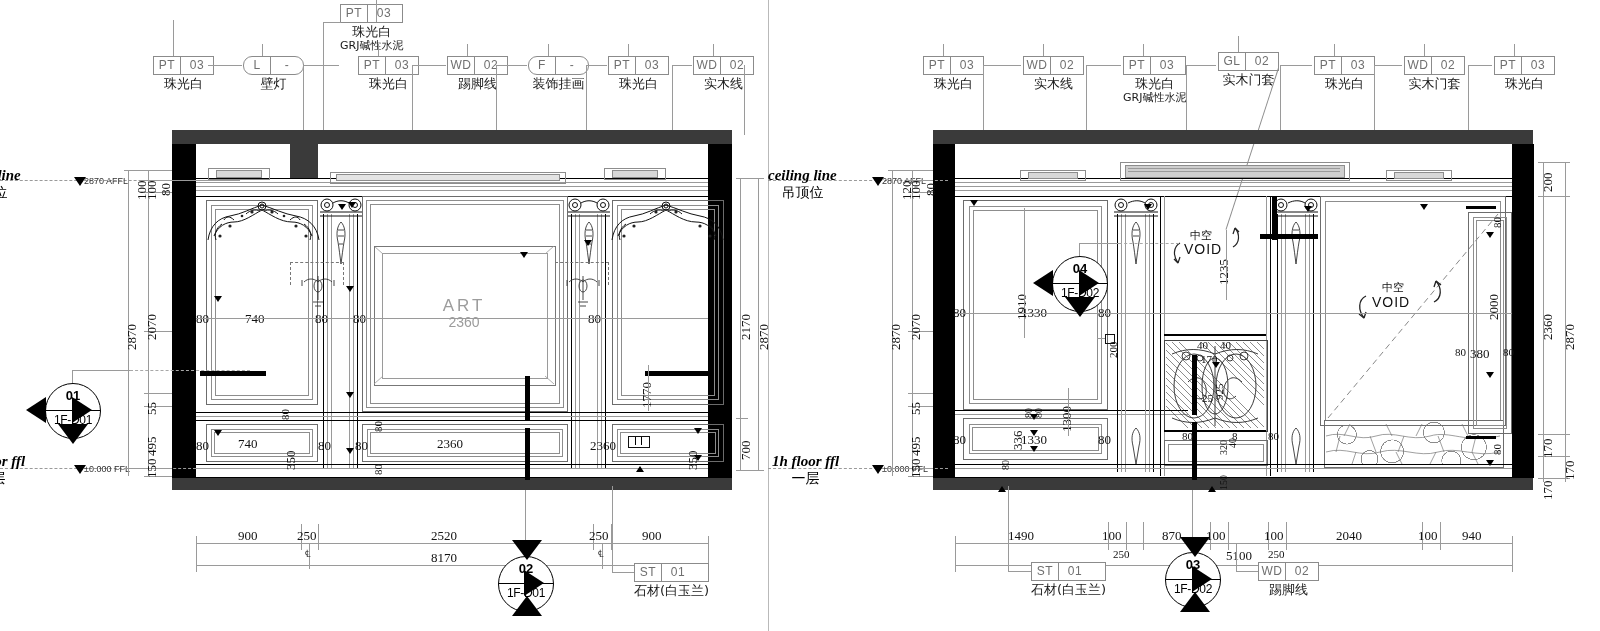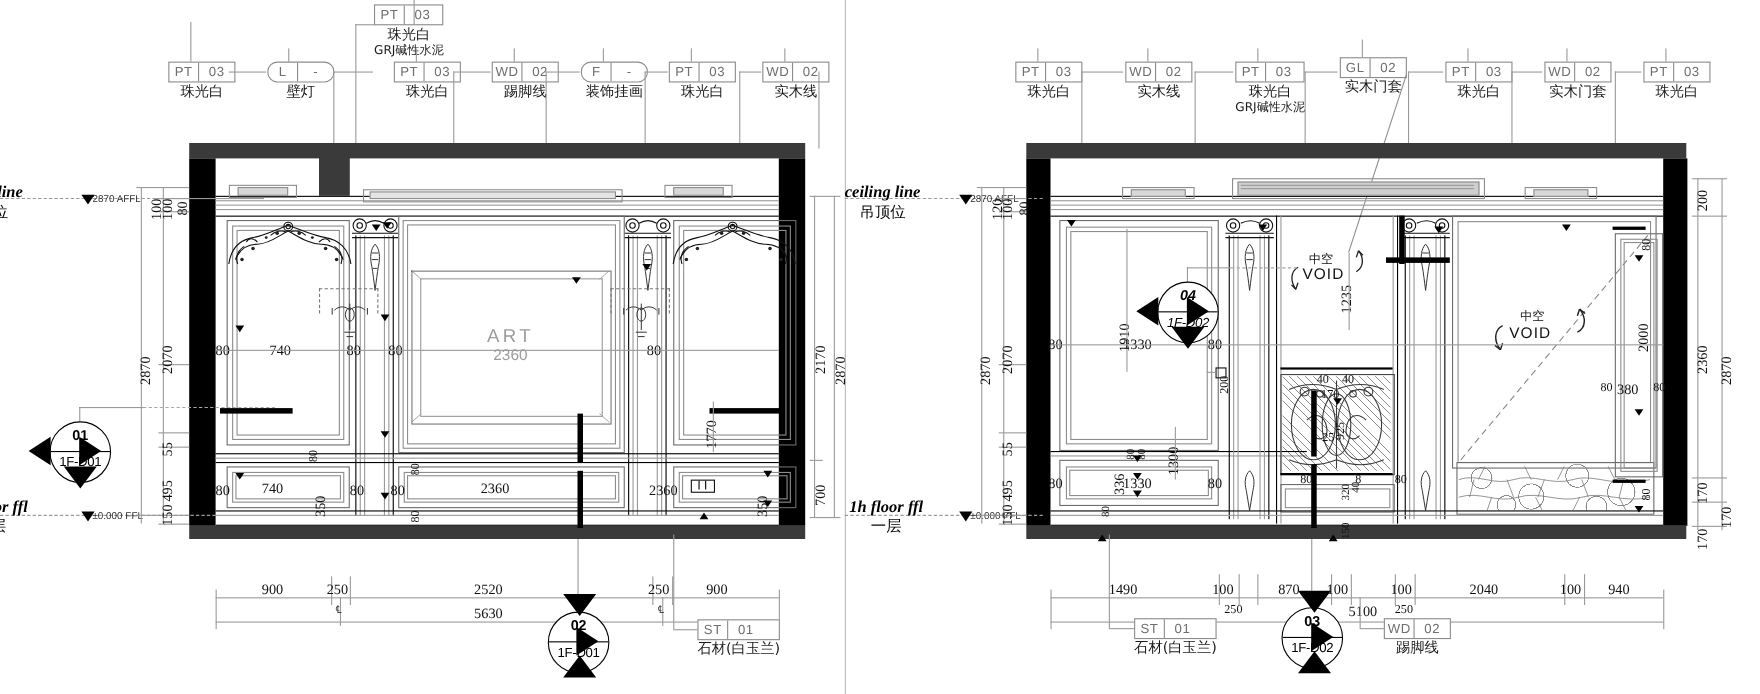--- a/index.html
+++ b/index.html
@@ -531,21 +531,21 @@
     <div class="ln vl thin" style="left:611px;top:524px;height:26px;"></div>
     <div class="ln vl thin" style="left:708px;top:536px;height:36px;"></div>
     <div class="ln vl thin" style="left:309px;top:543px;height:26px;"></div>
     <div class="ln vl thin" style="left:602px;top:543px;height:26px;"></div>
 
     <div class="dim" style="left:238px;top:528px;">900</div>
     <div class="dim" style="left:297px;top:528px;">250</div>
     <div class="dim" style="left:431px;top:528px;">2520</div>
     <div class="dim" style="left:589px;top:528px;">250</div>
     <div class="dim" style="left:642px;top:528px;">900</div>
-    <div class="dim" style="left:431px;top:550px;">5630</div>
+    <div class="dim" style="left:431px;top:550px;">8170</div>
     <div class="dim dimxs" style="left:305px;top:546px;">℄</div>
     <div class="dim dimxs" style="left:598px;top:546px;">℄</div>
 
     <div class="ln vl thin" style="left:525px;top:490px;height:66px;"></div>
     <div class="bub" style="left:498px;top:556px;">
       <div class="circ"></div>
         <div class="bar"></div>
       <div class="t1">02</div>
       <div class="t2">1F-D01</div>
     </div>
@@ -946,21 +946,21 @@
 
     <div class="abs" style="left:329px;top:334px;width:30px;height:22px;">
       <div class="boxk" style="left:8px;top:0;width:8px;height:8px;border-color:#111;"></div>
       <div class="ln hl thin" style="left:0;top:4px;width:8px;"></div>
       <div class="dimv" style="left:10px;top:24px;font-size:11px;">200</div>
     </div>
 
     <div class="ln hl thin" style="left:311px;top:243px;width:40px;"></div>
     <div class="dashdot-h" style="left:351px;top:243px;width:60px;"></div>
     <div class="ln vl thin" style="left:311px;top:243px;height:14px;"></div>
-    <div class="bub" style="left:284px;top:256px;font-style:italic;">
+    <div class="bub" style="left:284px;top:256px;">
       <div class="circ"></div>
         <div class="bar"></div>
       <div class="t1">04</div>
       <div class="t2">1F-D02</div>
     </div>
     <div class="tri-l" style="left:265px;top:270px;"></div>
     <div class="tri-r" style="left:311px;top:270px;"></div>
     <div class="tri-d" style="left:297px;top:297px;"></div>
 
     <div class="arrow-dn" style="left:202px;top:200px;"></div>

